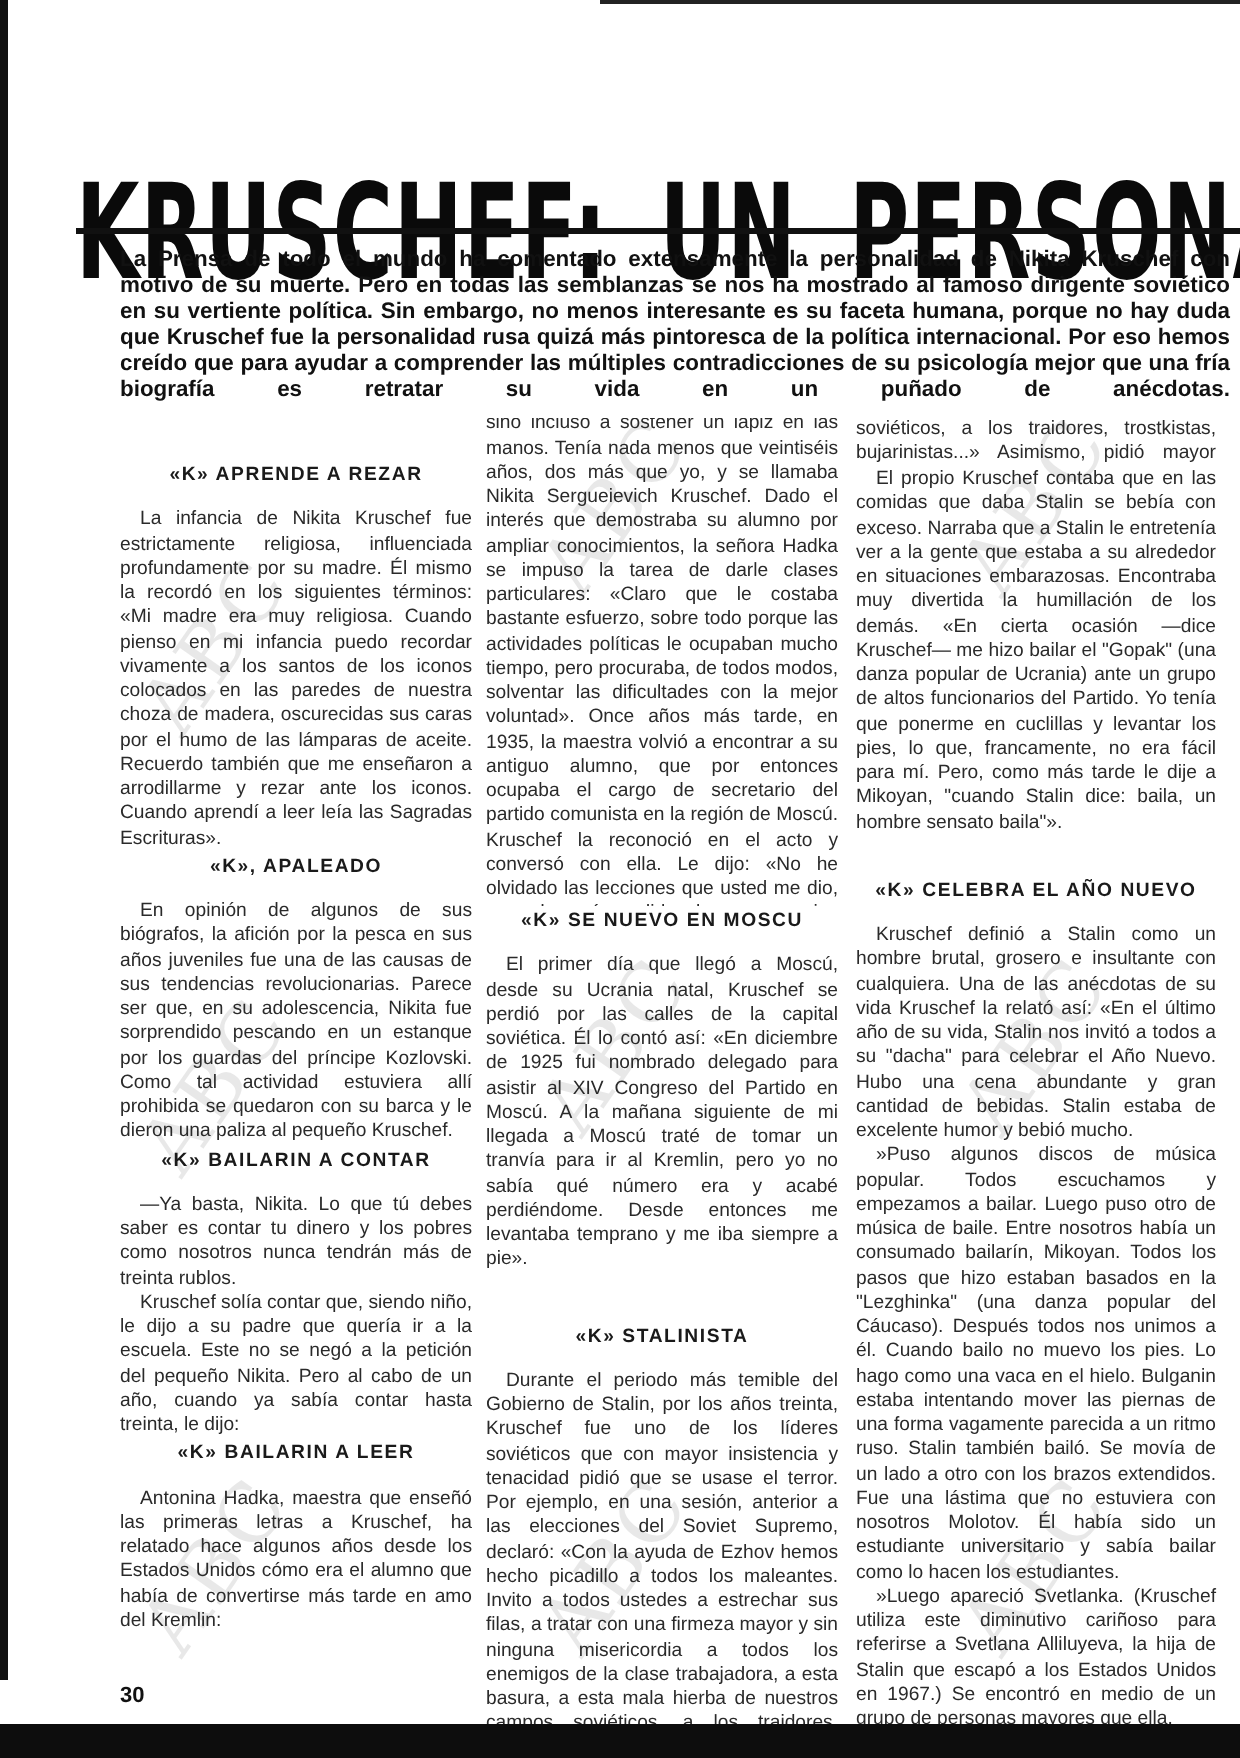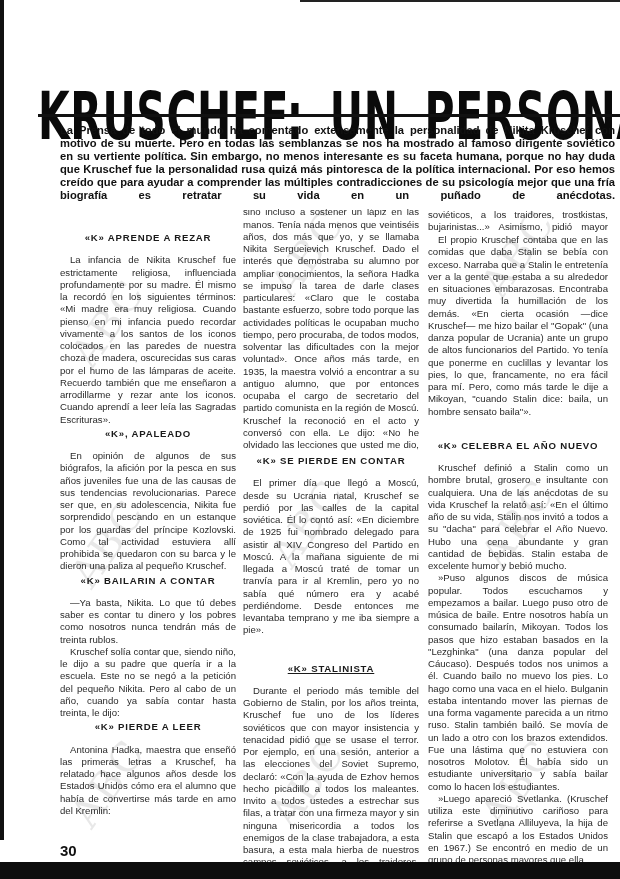--- a/index.html
+++ b/index.html
@@ -31,21 +31,21 @@
     .col2 { left: 243px; top: 209px; }
     .col3 { left: 428px; top: 209px; width: 180px; }
     .col p { margin: 0; text-indent: 10px; }
     .col p.noindent { text-indent: 0; }
     .subhead {
       font-family: "Liberation Sans", sans-serif; font-weight: bold; font-size: 9.6px;
       text-align: center; margin: 2px 0 10px 0; letter-spacing: 0.8px; color: #1a1a1a;
     }
     .subhead.first { margin-top: 0; }
     .page-number {
-      position: absolute; left: 60px; top: 842px; font-weight: bold; font-size: 15px;
+      position: absolute; left: 60px; top: 842px; font-weight: bold; font-size: 11px;
       font-family: "Liberation Sans", sans-serif; color: #111;
     }
     .watermark {
       position: absolute; font-family: "DejaVu Serif", serif; font-size: 40px; color: rgba(0,0,0,0.09);
       transform: rotate(-55deg); pointer-events: none; letter-spacing: 2px;
     }
   </style>
 </head>
 <body>
 
@@ -71,34 +71,34 @@
   <div class="subhead first">«K» APRENDE A REZAR</div>
   <p>La infancia de Nikita Kruschef fue estrictamente religiosa, influenciada profundamente por su madre. Él mismo la recordó en los siguientes términos: «Mi madre era muy religiosa. Cuando pienso en mi infancia puedo recordar vivamente a los santos de los iconos colocados en las paredes de nuestra choza de madera, oscurecidas sus caras por el humo de las lámparas de aceite. Recuerdo también que me enseñaron a arrodillarme y rezar ante los iconos. Cuando aprendí a leer leía las Sagradas Escrituras».</p>
 
   <div class="subhead">«K», APALEADO</div>
   <p>En opinión de algunos de sus biógrafos, la afición por la pesca en sus años juveniles fue una de las causas de sus tendencias revolucionarias. Parece ser que, en su adolescencia, Nikita fue sorprendido pescando en un estanque por los guardas del príncipe Kozlovski. Como tal actividad estuviera allí prohibida se quedaron con su barca y le dieron una paliza al pequeño Kruschef.</p>
 
   <div class="subhead">«K» BAILARIN A CONTAR</div>
   <p>—Ya basta, Nikita. Lo que tú debes saber es contar tu dinero y los pobres como nosotros nunca tendrán más de treinta rublos.</p>
   <p>Kruschef solía contar que, siendo niño, le dijo a su padre que quería ir a la escuela. Este no se negó a la petición del pequeño Nikita. Pero al cabo de un año, cuando ya sabía contar hasta treinta, le dijo:</p>
 
-  <div class="subhead">«K» PIERDE A LEER</div>
+  <div class="subhead">«K» BAILARIN A LEER</div>
   <p>Antonina Hadka, maestra que enseñó las primeras letras a Kruschef, ha relatado hace algunos años desde los Estados Unidos cómo era el alumno que había de convertirse más tarde en amo del Kremlin:</p>
 
 </div>
 
 <div class="col col2">
   <p class="noindent" style="height:244px;overflow:hidden;">
     <span style="display:block;margin-top:-64px;">«El alumno que se presentó ante mí aquel día era pequeño de estatura y mostraba todos los dientes al sonreír. Estaba tan atrasado en los estudios, que no solamente tuve que enseñarle a leer, sino incluso a sostener un lápiz en las manos. Tenía nada menos que veintiséis años, dos más que yo, y se llamaba Nikita Sergueievich Kruschef. Dado el interés que demostraba su alumno por ampliar conocimientos, la señora Hadka se impuso la tarea de darle clases particulares: «Claro que le costaba bastante esfuerzo, sobre todo porque las actividades políticas le ocupaban mucho tiempo, pero procuraba, de todos modos, solventar las dificultades con la mejor voluntad». Once años más tarde, en 1935, la maestra volvió a encontrar a su antiguo alumno, que por entonces ocupaba el cargo de secretario del partido comunista en la región de Moscú. Kruschef la reconoció en el acto y conversó con ella. Le dijo: «No he olvidado las lecciones que usted me dio, pero desearía pedirle algunos consejos para el buen uso de la gramática».</span>
   </p>
 
-  <div class="subhead">«K» SE PIERDE EN CONTAR</div>
+  <div class="subhead">«K» SE NUEVO EN MOSCU</div>
   <p>El primer día que llegó a Moscú, desde su Ucrania natal, Kruschef se perdió por las calles de la capital soviética. Él lo contó así: «En diciembre de 1925 fui nombrado delegado para asistir al XIV Congreso del Partido en Moscú. A la mañana siguiente de mi llegada a Moscú traté de tomar un tranvía para ir al Kremlin, pero yo no sabía qué número era y acabé perdiéndome. Desde entonces me levantaba temprano y me iba siempre a pie».</p>
 
-  <div class="subhead" style="margin-top:26px;text-decoration:underline;">«K» STALINISTA</div>
+  <div class="subhead" style="margin-top:26px;">«K» STALINISTA</div>
   <p style="height:184px;overflow:hidden;">Durante el periodo más temible del Gobierno de Stalin, por los años treinta, Kruschef fue uno de los líderes soviéticos que con mayor insistencia y tenacidad pidió que se usase el terror. Por ejemplo, en una sesión, anterior a las elecciones del Soviet Supremo, declaró: «Con la ayuda de Ezhov hemos hecho picadillo a todos los maleantes. Invito a todos ustedes a estrechar sus filas, a tratar con una firmeza mayor y sin ninguna misericordia a todos los enemigos de la clase trabajadora, a esta basura, a esta mala hierba de nuestros campos soviéticos, a los traidores, trostkistas, bujarinistas...» Asimismo, pidió mayor odio a los enemigos y prometió amar más todavía al gran Stalin.</p>
 </div>
 
 <div class="col col3">
   <p class="noindent" style="height:25px;overflow:hidden;">
     <span style="display:block;margin-top:-172px;">Durante el periodo más temible del Gobierno de Stalin, por los años treinta, Kruschef fue uno de los líderes soviéticos que con mayor insistencia y tenacidad pidió que se usase el terror. Por ejemplo, en una sesión, anterior a las elecciones del Soviet Supremo, declaró: «Con la ayuda de Ezhov hemos hecho picadillo a todos los maleantes. Invito a todos ustedes a estrechar sus filas, a tratar con una firmeza mayor y sin ninguna misericordia a todos los enemigos de la clase trabajadora, a esta basura, a esta mala hierba de nuestros campos soviéticos, a los traidores, trostkistas, bujarinistas...» Asimismo, pidió mayor odio a los enemigos y prometió amar más todavía al gran Stalin.</span>
   </p>
 
   <p>El propio Kruschef contaba que en las comidas que daba Stalin se bebía con exceso. Narraba que a Stalin le entretenía ver a la gente que estaba a su alrededor en situaciones embarazosas. Encontraba muy divertida la humillación de los demás. «En cierta ocasión —dice Kruschef— me hizo bailar el "Gopak" (una danza popular de Ucrania) ante un grupo de altos funcionarios del Partido. Yo tenía que ponerme en cuclillas y levantar los pies, lo que, francamente, no era fácil para mí. Pero, como más tarde le dije a Mikoyan, "cuando Stalin dice: baila, un hombre sensato baila"».</p>
 

